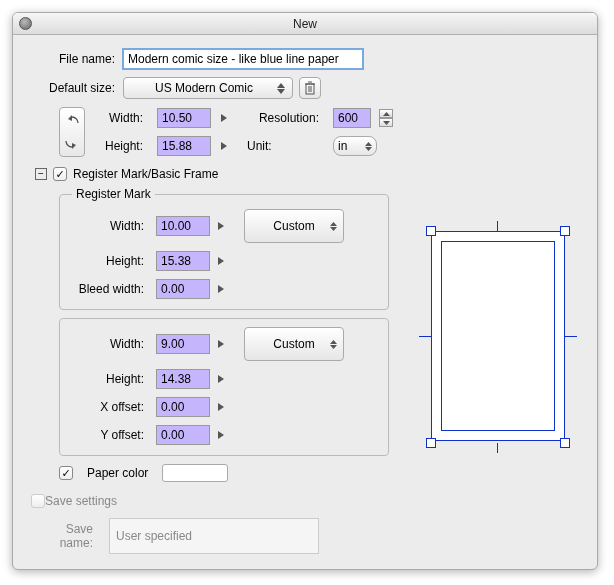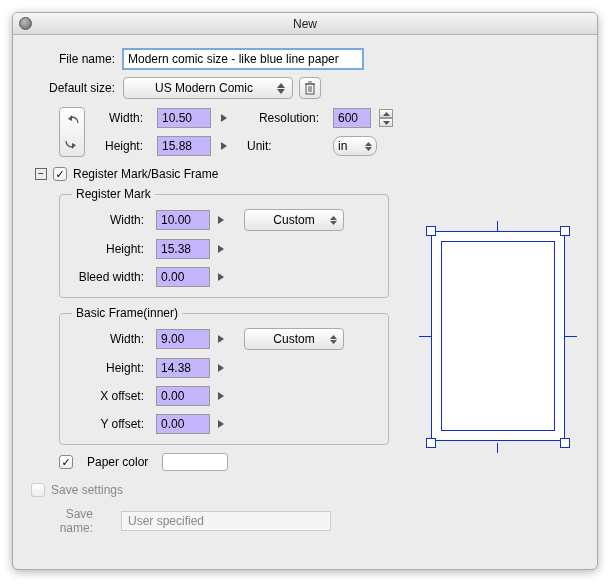--- a/index.html
+++ b/index.html
@@ -242,44 +242,43 @@
     margin-top:4px;
   }
   .swatch {
     width: 66px;height:18px;
     border:1px solid #aaa;border-radius:3px;
     background:#fff;
   }
   .save-row {
     display:flex;align-items:center;
     margin-top:12px;
-    gap:6px;
     color:#888;
     text-align:center;
   }
   .save-name-row {
     display:flex;align-items:center;
     margin-top:10px;
     gap:8px;
   }
   .save-name-in {
-    height:20px;width:210px;border:1px solid #ccc;
-    background:#f5f5f5;color:#888;padding:0 6px;font-size:12px;margin-left:12px;
+    height:36px;width:210px;border:1px solid #ccc;
+    background:#f5f5f5;color:#888;padding:0 6px;font-size:12px;
   }
   .unit-sel {
     width:44px;height:20px;
     border:1px solid #aaa;border-radius:8px;
     background:linear-gradient(#fff,#e6e6e6);
     display:flex;align-items:center;padding:0 4px;
     position:relative;font-size:12px;
   }
   .unit-sel .chev { position:absolute;right:2px;top:0;height:100%;width:12px;display:flex;flex-direction:column;align-items:center;justify-content:center;gap:1px;}
   .dim-grid .label, .groupgrid .label { font-size:12px; }
   .selectbtn {
-    width:100px;height:22px;border:1px solid #aaa;border-radius:4px;
+    width:100px;height:34px;border:1px solid #aaa;border-radius:4px;
     background:linear-gradient(#fff,#e6e6e6);
     display:flex;align-items:center;justify-content:center;
     position:relative;font-size:12px;
   }
   .selectbtn .chev{position:absolute;right:4px;top:0;height:100%;width:12px;display:flex;flex-direction:column;align-items:center;justify-content:center;gap:1px;}
 </style>
 </head>
 <body>
 
 <div class="window">
@@ -395,21 +394,20 @@
         <div></div>
 
         <div class="label" style="text-align:right">Bleed width:</div>
         <input class="smallin" value="0.00" style="">
         <span class="tri"></span>
         <div></div>
       </div>
     </fieldset>
 
     <fieldset>
-      <legend>Basic Frame(inner)</legend>
       <div class="groupgrid">
         <div class="label" style="text-align:right">Width:</div>
         <input class="smallin" value="9.00" style="">
         <span class="tri"></span>
         <div class="selectbtn">
           <span>Custom</span>
           <div class="chev">
             <svg width="7" height="4">
                 <polygon points="3.5,0 7,4 0,4" fill="#555"></polygon>
               </svg>

